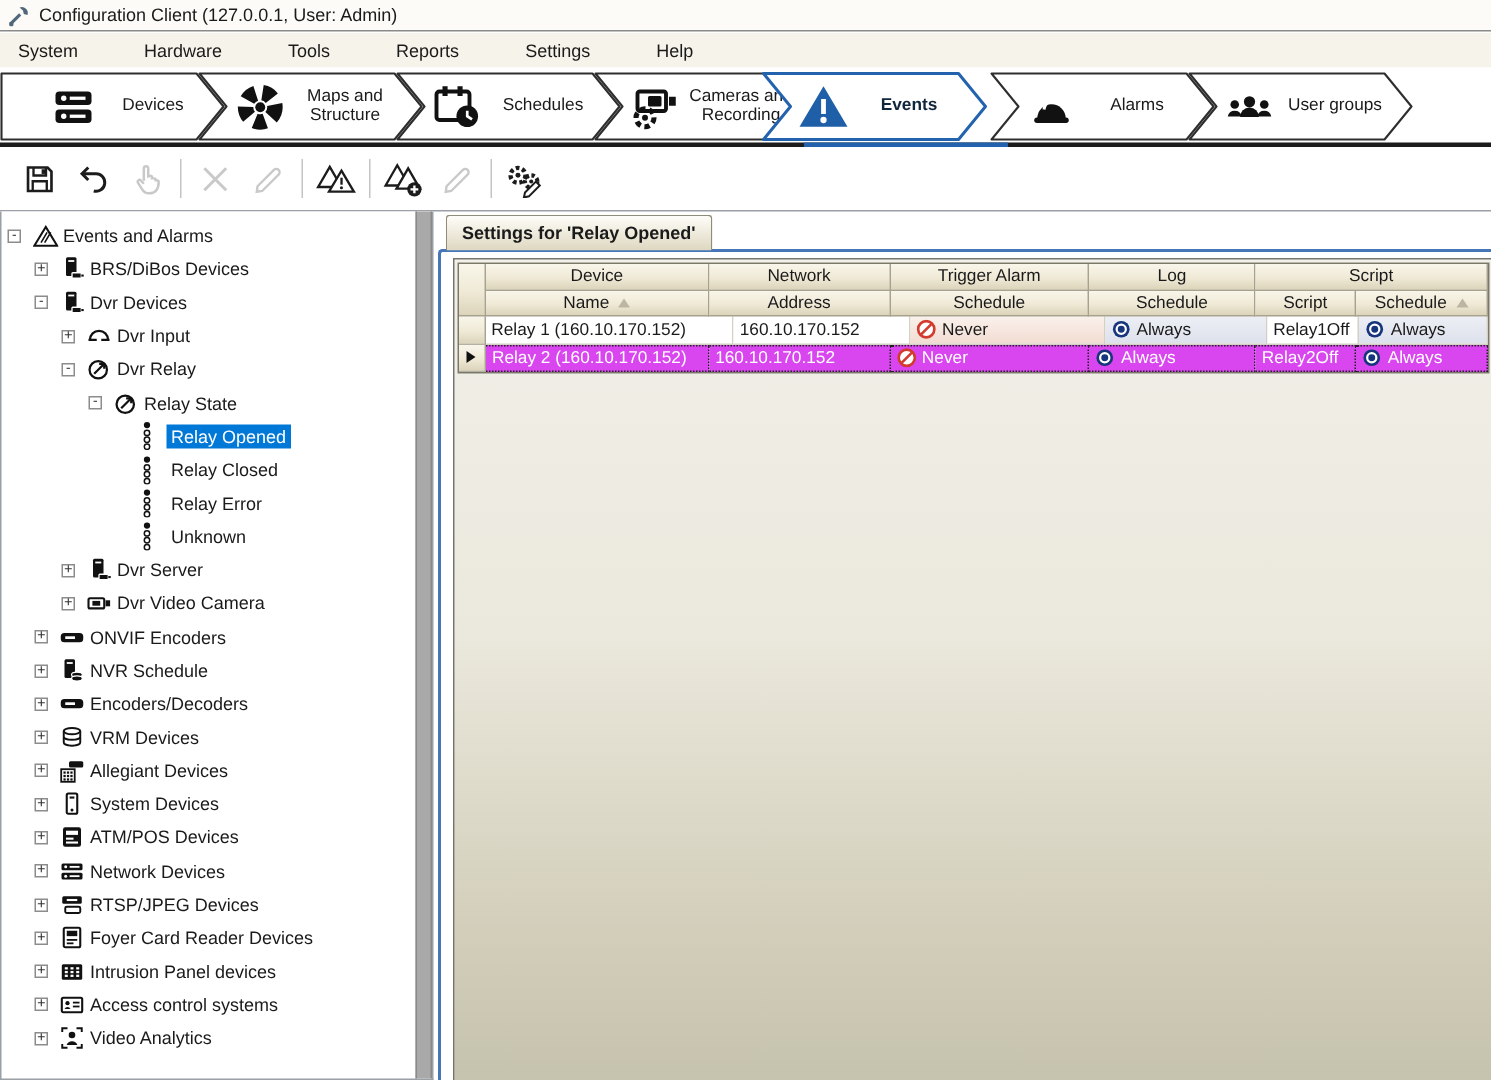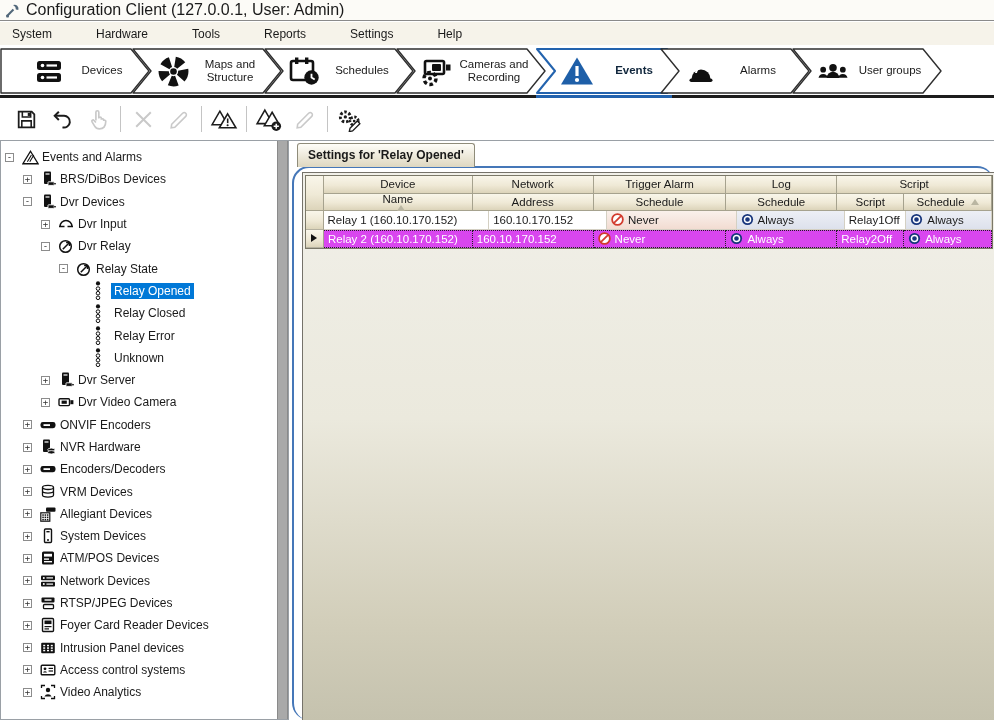--- a/index.html
+++ b/index.html
@@ -4,21 +4,21 @@
 <style>
   html,body{margin:0;padding:0;background:#fff;}
   *{box-sizing:border-box;}
   .window{position:relative;width:994px;height:720px;overflow:hidden;
     font-family:"Liberation Sans","DejaVu Sans",sans-serif;color:#1a1a1a;background:#fff;}
 
   
   .titlebar{position:absolute;left:0;top:0;width:100%;height:21px;background:#fcfbf7;
     border-bottom:1px solid #8a8a8a;display:flex;align-items:center;padding-left:5px;}
   .title-icon{width:15px;height:15px;margin-right:6px;display:inline-flex;}
-  .title-text{font-size:16px;}
+  .title-text{font-size:12px;}
 
   
   .menubar{position:absolute;left:0;top:22px;width:100%;height:23px;background:#f6f3ea;
     display:flex;align-items:center;padding-left:2px;gap:24px;}
   .menu-item{font-size:12px;padding:3px 10px;cursor:default;}
 
   
   .navstrip{position:absolute;left:0;top:45px;width:100%;height:53px;background:#fff;}
   .nav-bar{position:absolute;left:0;right:0;bottom:0;height:3px;background:#1c1c1c;}
   .nav-bar-sel{position:absolute;bottom:0;height:3px;background:#2363ae;z-index:2;}
@@ -56,21 +56,21 @@
   .tree-label.selected{background:#0078d7;color:#fff;}
   .vscroll{position:absolute;right:0;top:0;bottom:0;width:11px;background:#a9a9a9;
     border-left:1px solid #8a8a8a;border-right:1px solid #8a8a8a;}
 
   
   .settings-tab{position:absolute;left:297px;top:143px;height:24px;z-index:5;
     background:linear-gradient(#fefdf8,#ead2b0 160%);background:linear-gradient(#fefdf8,#ded7c0);
     border:1px solid #8f8c7a;border-bottom:none;border-radius:3px 3px 0 0;
     font-weight:bold;font-size:12px;padding:4px 10px 0 10px;}
   .settings-page{position:absolute;left:292px;top:166px;right:0;bottom:0;background:#fff;
-    border-top:2px solid #4577b8;border-left:2px solid #4577b8;border-top-left-radius:3px;border-radius:17px;}
+    border-top:2px solid #4577b8;border-left:2px solid #4577b8;border-top-left-radius:3px;}
   .settings-inner{position:absolute;left:8px;top:4px;right:0;bottom:0;
     border:1px solid #75726a;border-right:none;border-bottom:none;
     background:linear-gradient(180deg,#f1f0e9 0%,#ebe9dd 45%,#d2ceba 82%,#c5c2ae 100%);}
 
   
   .etable{position:absolute;left:2px;top:2px;border:1px solid #7b7868;background:#fff;}
   .hd-corner,.hd-cell,.sub-cell{background:linear-gradient(#f9f6ea,#efe9d6 55%,#dcd4ba);
     border-right:1px solid #a6a28e;border-bottom:1px solid #a6a28e;
     font-size:11.5px;display:flex;align-items:center;justify-content:center;}
   .hd-row{display:flex;}
@@ -178,21 +178,21 @@
               <rect x="5" y="6" width="19" height="13" rx="1.5" fill="none" stroke="#111" stroke-width="2.6"></rect>
               <rect x="12" y="9" width="9" height="7" rx="1" fill="#111"></rect>
               <rect x="26" y="9.5" width="4.5" height="6" fill="#111"></rect>
               <circle cx="10" cy="23.5" r="6" fill="none" stroke="#111" stroke-width="3.4" stroke-dasharray="3.6 2.6"></circle>
               <circle cx="10" cy="23.5" r="2" fill="#111"></circle>
             </svg>
           </span>
           <span class="tlabel">Cameras and Recording</span>
         </div>
       </div>
-      <div class="nav-tab notched selected" style="left: 536px;">
+      <div class="nav-tab notched selected" style="left: 508px;">
         <svg class="chev" width="150" height="46" viewBox="0 0 150 46">
           <path d="M1,1 H131 L149,23 L131,45 H1 L19,23 Z" fill="#ffffff" stroke="#2363ae" stroke-width="2" stroke-linejoin="round"></path>
         </svg>
         <div class="tabc">
           <span class="nav-icn">
             <svg viewBox="0 0 34 30" width="34" height="30">
               <polygon points="17,1.5 33,28.5 1,28.5" fill="#1e5fa8"></polygon>
               <rect x="15.4" y="10" width="3.2" height="10" fill="#fff"></rect>
               <circle cx="17" cy="24" r="2.1" fill="#fff"></circle>
             </svg>
@@ -496,21 +496,21 @@
             <span class="exp">+</span>
           </span>
           <span class="tree-icn">
             <svg viewBox="0 0 16 16" width="16" height="16">
               <rect x="3" y="0.5" width="7" height="12.5" rx="1" fill="#111"></rect>
               <rect x="4.5" y="2.4" width="4" height="1.2" fill="#fff"></rect>
               <ellipse cx="11.3" cy="10.8" rx="3.6" ry="1.7" fill="#111" stroke="#fff" stroke-width="0.8"></ellipse>
               <ellipse cx="11.3" cy="13.3" rx="3.6" ry="1.7" fill="#111" stroke="#fff" stroke-width="0.8"></ellipse>
             </svg>
           </span>
-          <span class="tree-label">NVR Hardware</span>
+          <span class="tree-label">NVR Schedule</span>
         </div>
         <div class="tree-row" style="padding-left: 22px;">
           <span class="exp-slot">
             <span class="exp">+</span>
           </span>
           <span class="tree-icn">
             <svg viewBox="0 0 16 16" width="16" height="16">
               <rect x="0.5" y="5" width="15" height="6.2" rx="2.4" fill="#111"></rect>
               <rect x="3.5" y="7.2" width="6.5" height="1.8" fill="#fff"></rect>
             </svg>
@@ -691,21 +691,21 @@
           <div style="position: relative;">
             <div class="hd-corner" style="position: absolute; left: 0px; top: 0px;"></div>
             <div class="hd-row hd-right">
               <div class="hd-cell" style="width: 149px;">Device</div>
               <div class="hd-cell" style="width: 121px;">Network</div>
               <div class="hd-cell" style="width: 133px;">Trigger Alarm</div>
               <div class="hd-cell" style="width: 111px;">Log</div>
               <div class="hd-cell" style="width: 155px;">Script</div>
             </div>
             <div class="hd-row hd-right">
-              <div class="sub-cell" style="width: 149px; flex-direction: column;">
+              <div class="sub-cell" style="width: 149px;">
                 <span>Name</span>
                 <span class="sort-arrow"></span>
               </div>
               <div class="sub-cell" style="width: 121px;">
                 <span>Address</span>
               </div>
               <div class="sub-cell" style="width: 133px;">
                 <span>Schedule</span>
               </div>
               <div class="sub-cell" style="width: 111px;">

